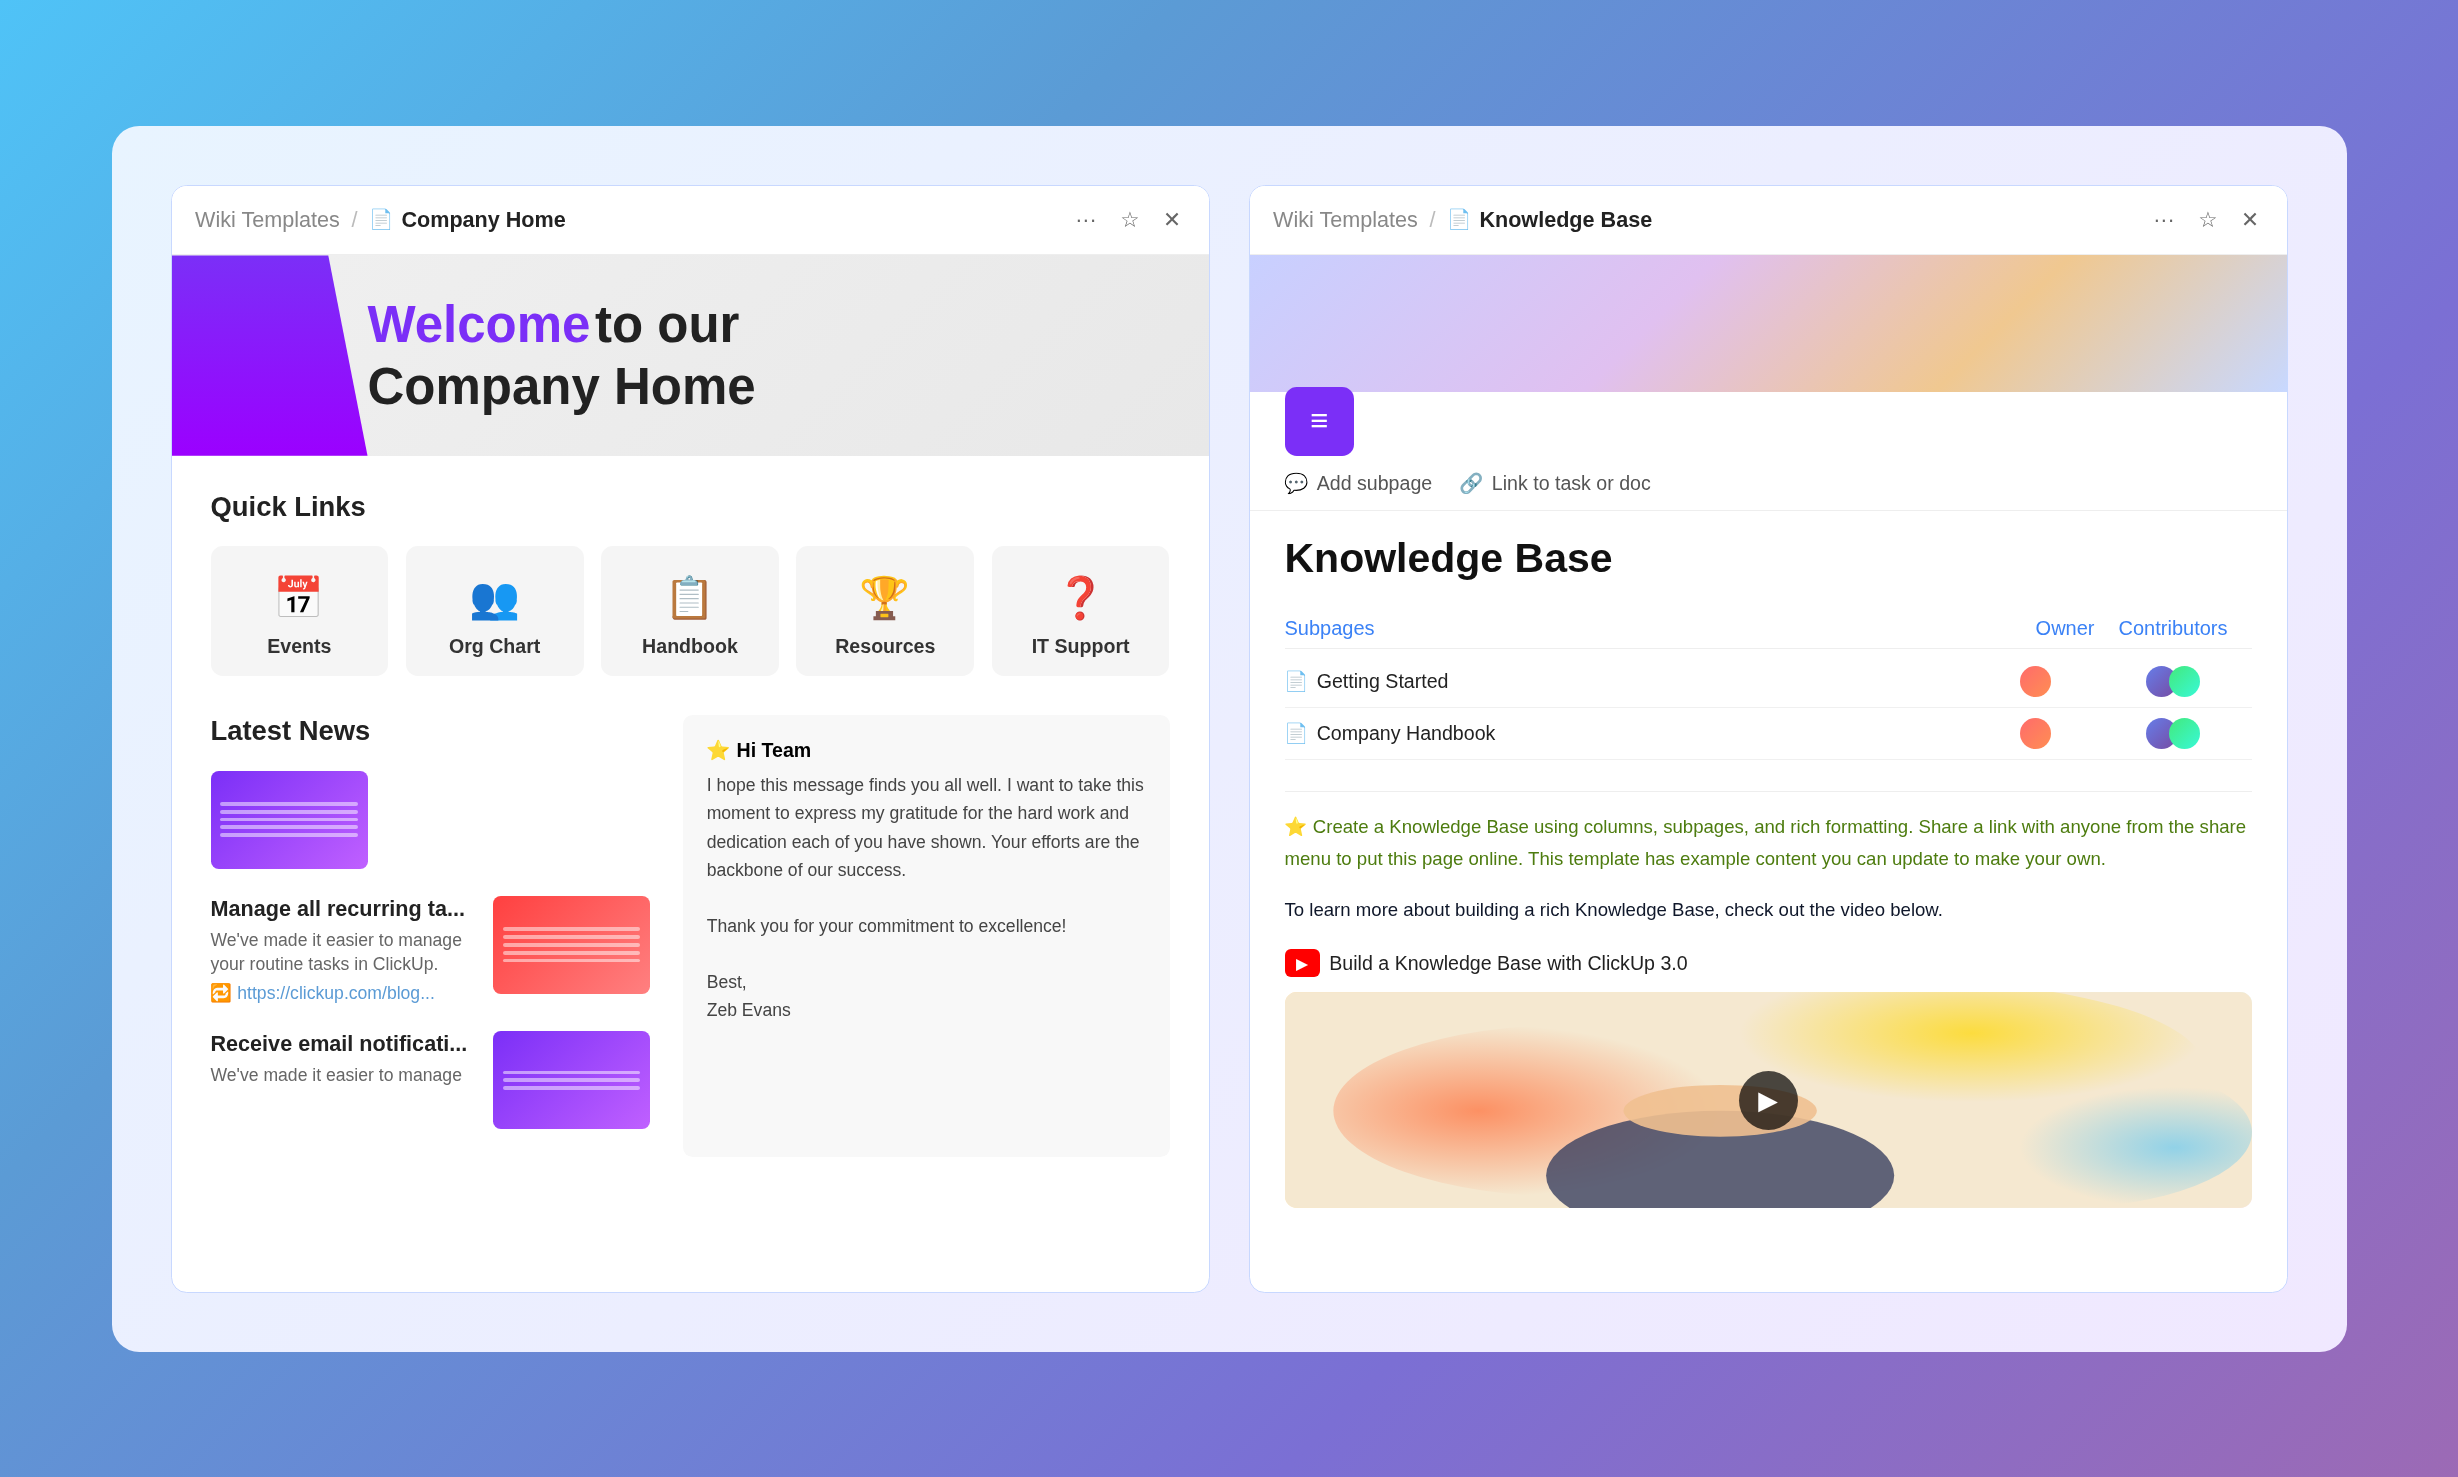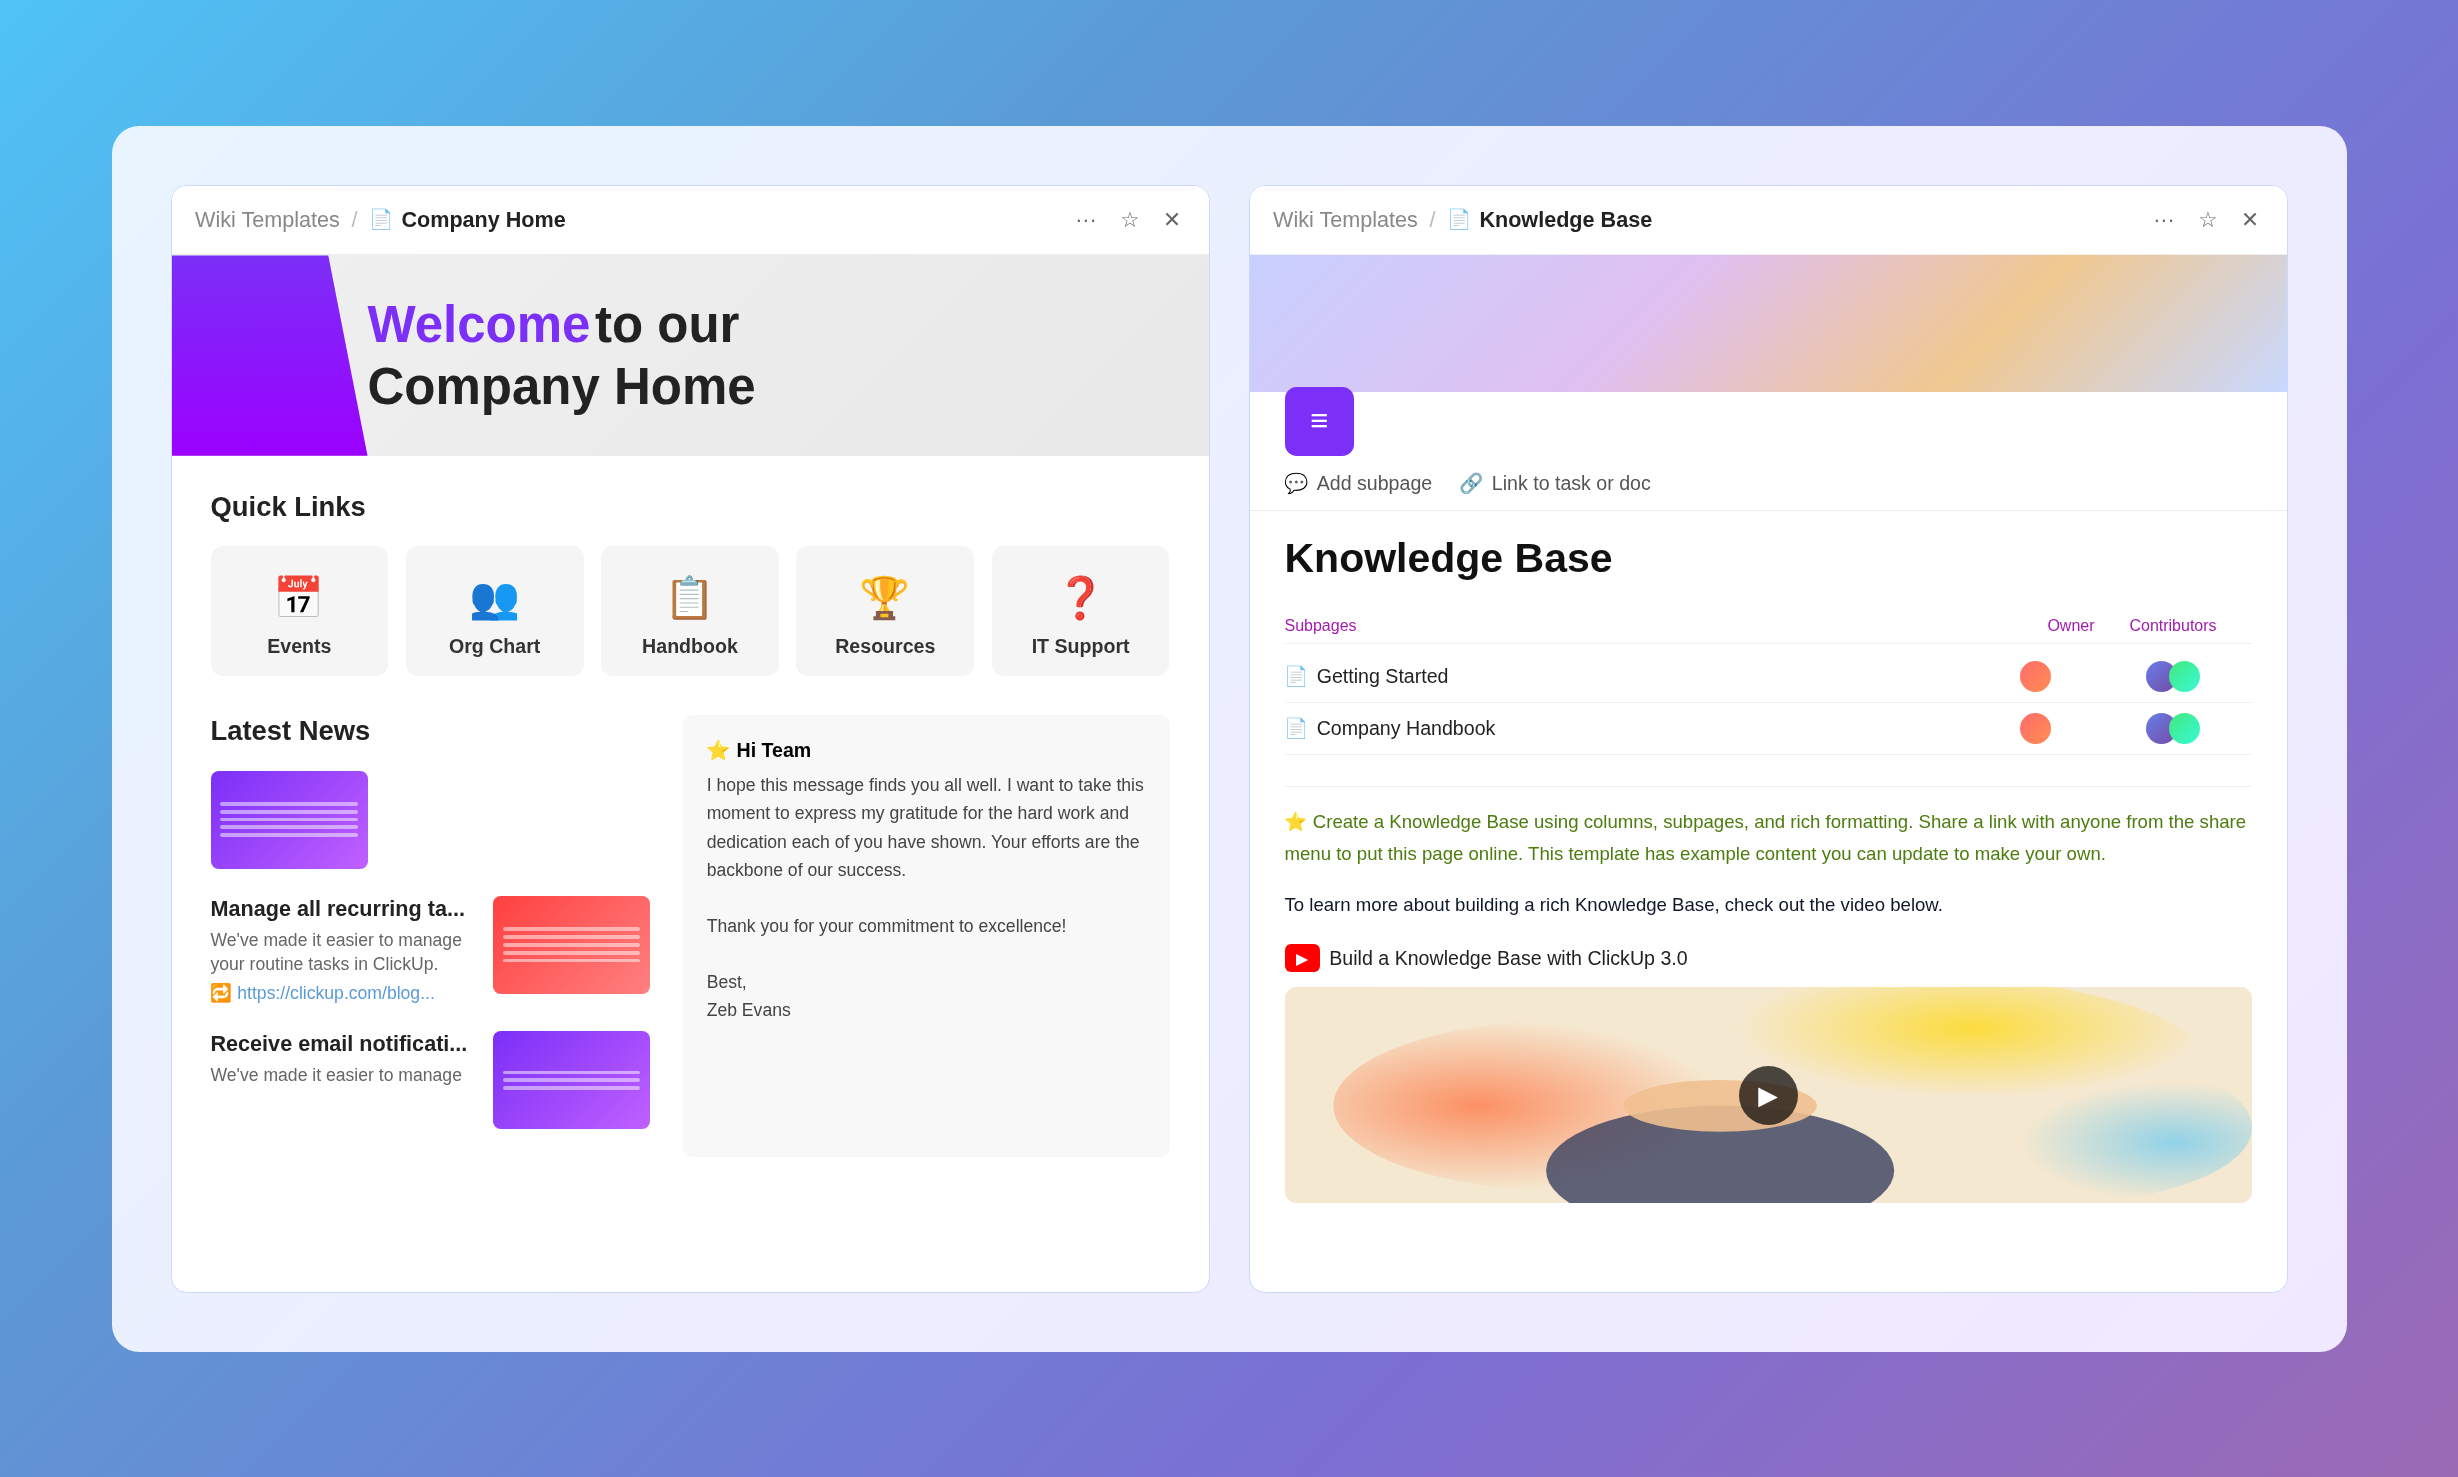--- a/index.html
+++ b/index.html
@@ -274,22 +274,22 @@
       width: 100%;
       margin-bottom: 31px;
     }
     .subpages-header {
       display: flex;
       padding: 7.8px 0;
       border-bottom: 1px solid #eee;
       margin-bottom: 7.8px;
     }
     .subpages-header .col {
-      font-size: 16px;
-      color: #a21caf;
+      font-size: 20px;
+      color: #3b82f6;
       font-weight: 500;
     }
     .col-name { flex: 1; }
     .col-owner { width: 118px; text-align: right; }
     .col-contrib { width: 157px; text-align: center; }
     .subpage-row {
       display: flex;
       align-items: center;
       padding: 9.8px 0;
       border-bottom: 1px solid #f0f0f0;

